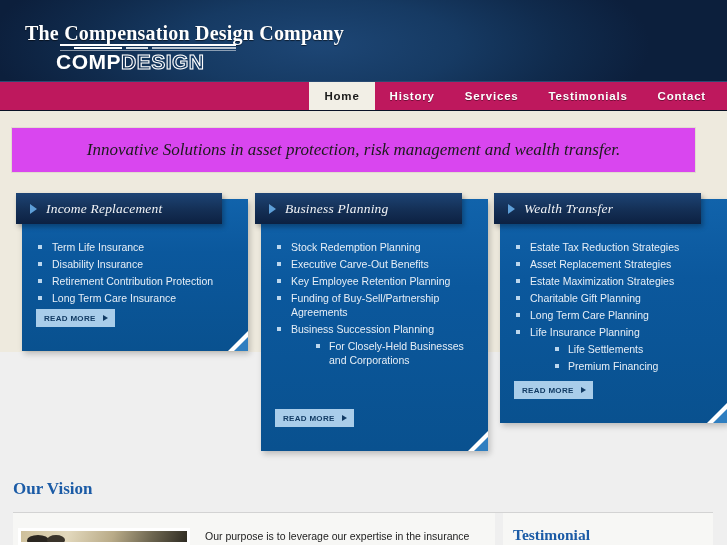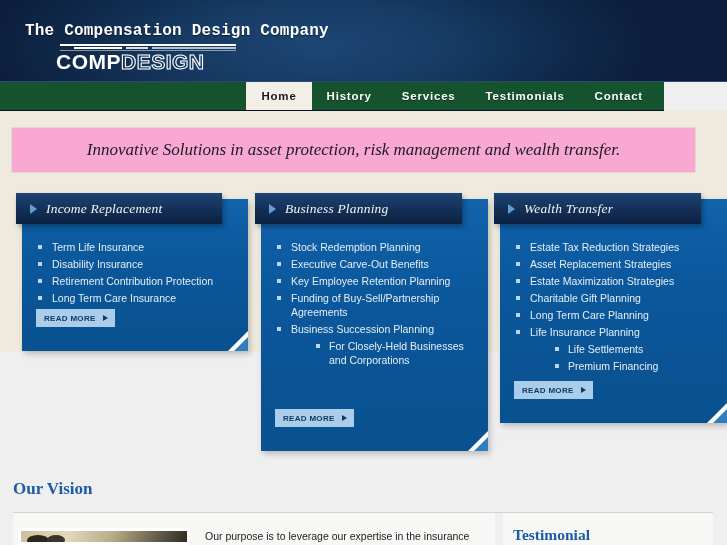--- a/index.html
+++ b/index.html
@@ -52,23 +52,23 @@
     content: "";
     position: absolute;
     left: 0; right: 0; bottom: 0;
     height: 1px;
     background: #2a4a72;
   }
   .company-name {
     position: absolute;
     left: 25px; top: 22px;
     color: #ffffff;
-    font-family: Liberation Mono, monospace;
-    font-weight: bold;
-    font-size: 16px;
+    font-family: Liberation Serif, serif;
+    font-weight: bold;
+    font-size: 20px;
     letter-spacing: 0.2px;
     white-space: nowrap;
     text-shadow: 0 1px 1px rgba(0,0,0,0.55);
   }
   .logo {
     position: absolute;
     left: 56px; top: 44px;
     width: 182px;
     height: 28px;
   }
@@ -102,22 +102,22 @@
   }
   .logo-design {
     color: transparent;
     -webkit-text-stroke: 1.1px #ffffff;
   }
 
   
   .navbar {
     position: absolute;
     left: 0; top: 82px;
-    width: 664px; height: 28px;
-    background: #14532d;
+    width: 727px; height: 28px;
+    background: #be185d;
     z-index: 6;
     border-bottom: 1px solid #0a1226;
   }
   .nav-list {
     position: absolute;
     right: 6px; top: 0;
     height: 28px;
     display: flex;
     align-items: stretch;
   }
@@ -137,21 +137,21 @@
     background: #f2efe6;
     color: #1a1a1a;
     text-shadow: none;
   }
 
   
   .tagline {
     position: absolute;
     left: 11px; top: 127px;
     width: 683px; height: 44px;
-    background: #f9a8d4;
+    background: #d946ef;
     border: 1px solid #e0dccd;
     z-index: 3;
     display: flex;
     align-items: center;
     justify-content: center;
   }
   .tagline-text {
     font-family: "Liberation Serif", serif;
     font-style: italic;
     font-size: 17px;

